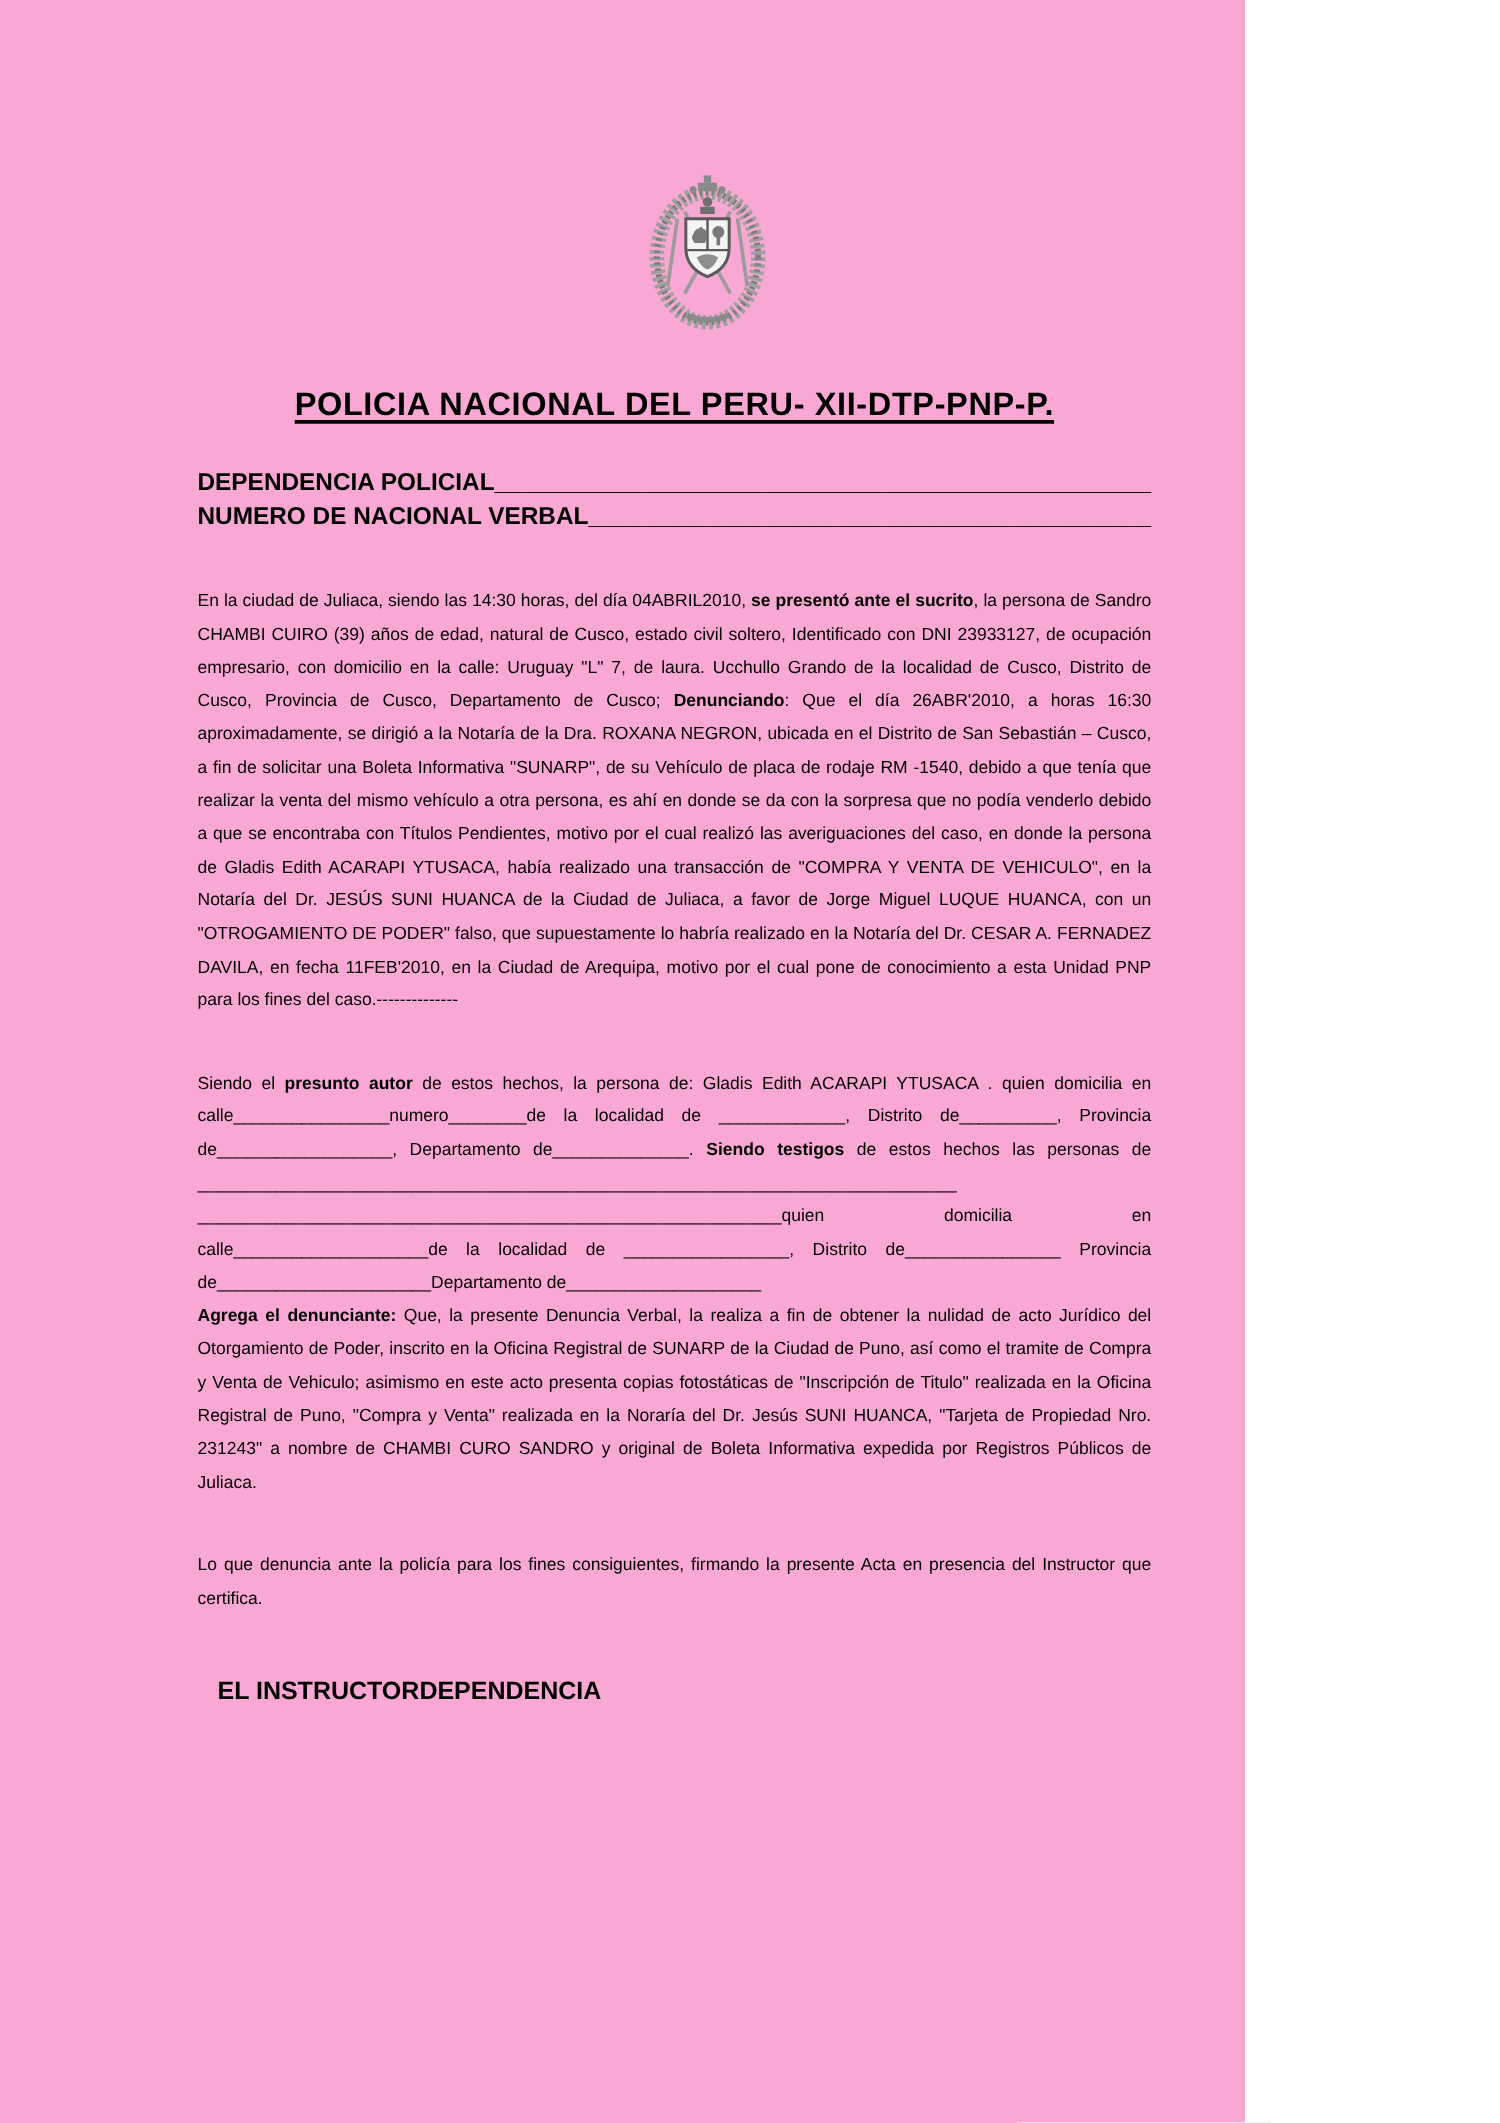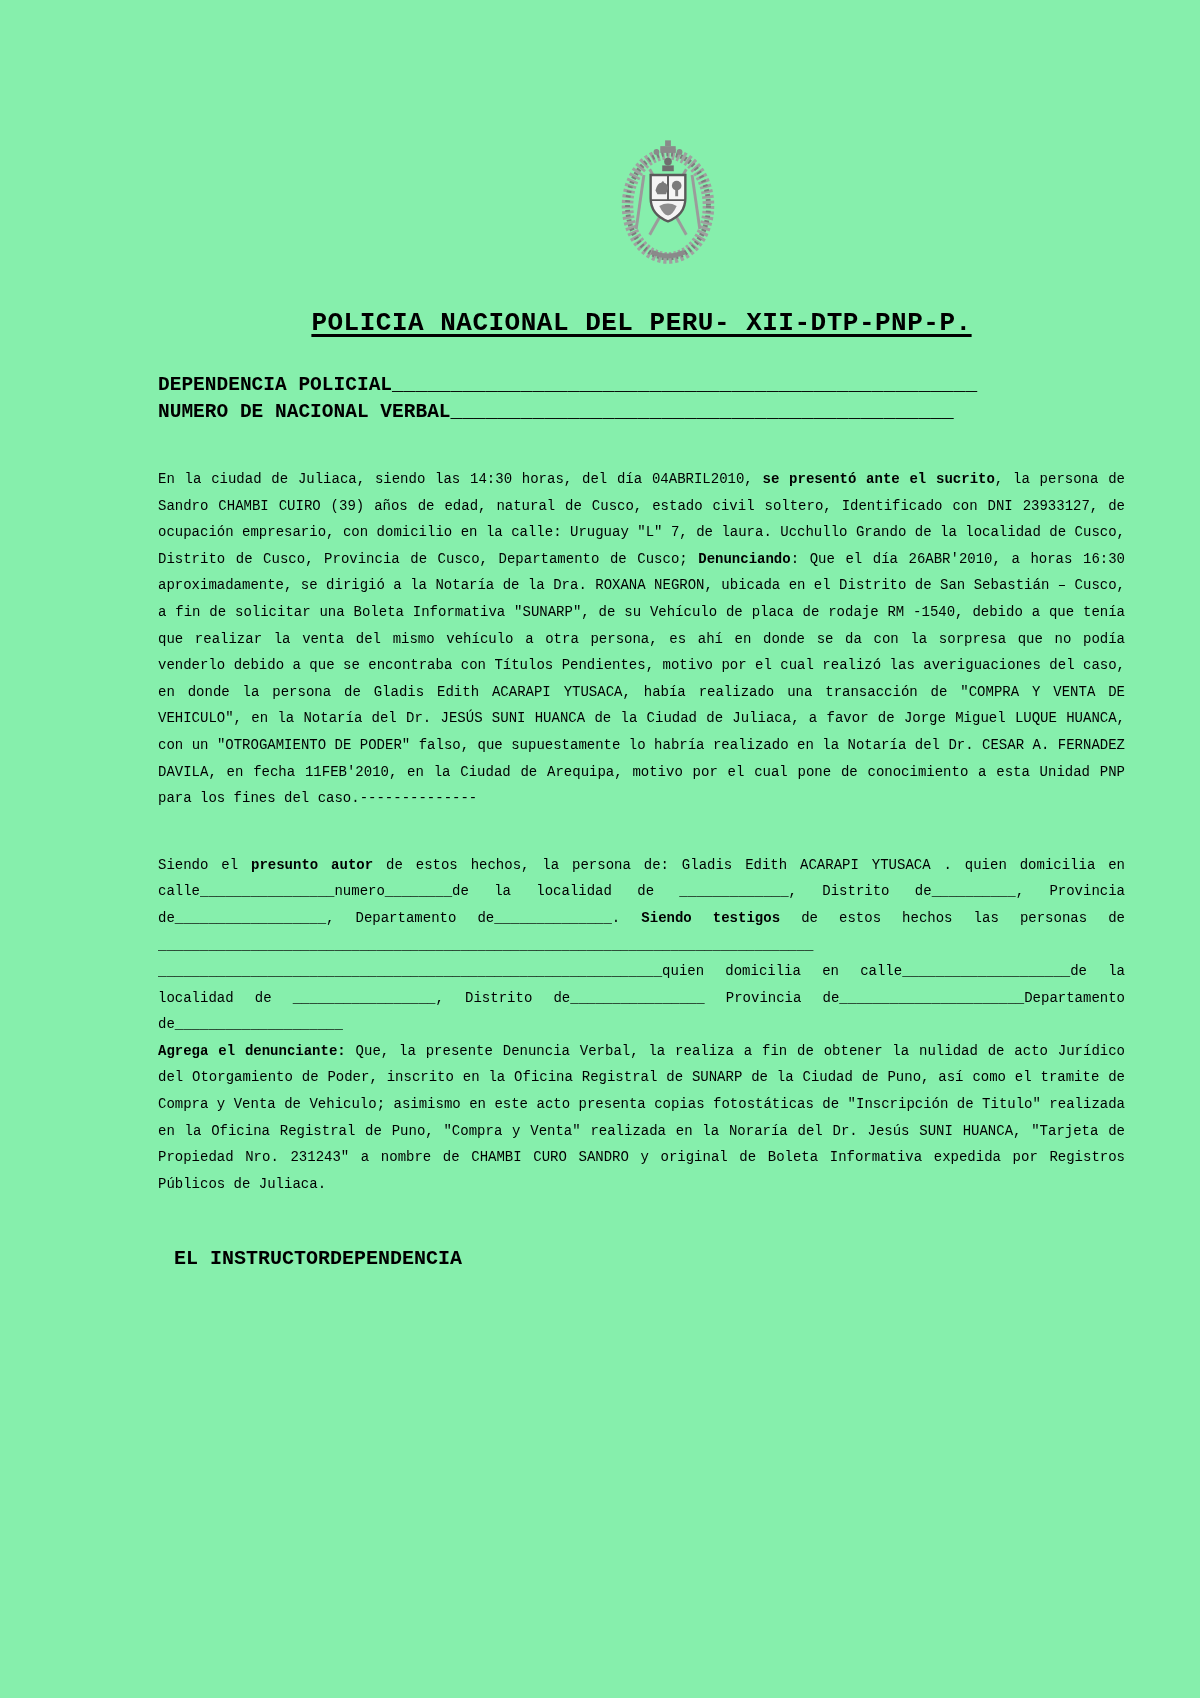--- a/index.html
+++ b/index.html
@@ -1,23 +1,23 @@
 <!DOCTYPE html>
 <html><head>
 <meta charset="utf-8">
 <style>
   html, body { margin: 0; padding: 0; background: #ffffff; }
   .page {
     position: relative;
-    width: 1200px;
+    width: 996px;
     height: 1698px;
     box-sizing: border-box;
-    background: #86efac;
+    background: #f9a8d4;
     padding: 138px 75px 0 158px;
-    font-family: Liberation Mono, monospace;
+    font-family: Liberation Sans, sans-serif;
     color: #000000;
     overflow: hidden;
   }
   .emblem {
     width: 106px;
     height: 130px;
     margin: 0 auto;
     transform: translateX(26px);
   }
   .doc-title {
@@ -106,19 +106,20 @@
     <div class="field-line"><span>NUMERO DE NACIONAL VERBAL</span><span>___________________________________________</span></div>
   </div>
 
 
   <p class="body"><span>En la ciudad de Juliaca, siendo las 14:30 horas, del día 04ABRIL2010, </span><b>se presentó ante el sucrito</b><span>, la persona de Sandro CHAMBI CUIRO (39) años de edad, natural de Cusco, estado civil soltero, Identificado con DNI 23933127, de ocupación empresario, con domicilio en la calle: Uruguay "L" 7, de laura. Ucchullo Grando de la localidad de Cusco, Distrito de Cusco, Provincia de Cusco, Departamento de Cusco; </span><b>Denunciando</b><span>: Que el día 26ABR'2010, a horas 16:30 aproximadamente, se dirigió a la Notaría de la Dra. ROXANA NEGRON, ubicada en el Distrito de San Sebastián – Cusco, a fin de solicitar una Boleta Informativa "SUNARP", de su Vehículo de placa de rodaje RM -1540, debido a que tenía que realizar la venta del mismo vehículo a otra persona, es ahí en donde se da con la sorpresa que no podía venderlo debido a que se encontraba con Títulos Pendientes, motivo por el cual realizó las averiguaciones del caso, en donde la persona de Gladis Edith ACARAPI YTUSACA, había realizado una transacción de "COMPRA Y VENTA DE VEHICULO", en la Notaría del Dr. JESÚS SUNI HUANCA de la Ciudad de Juliaca, a favor de Jorge Miguel LUQUE HUANCA, con un "OTROGAMIENTO DE PODER" falso, que supuestamente lo habría realizado en la Notaría del Dr. CESAR A. FERNADEZ DAVILA, en fecha 11FEB'2010, en la Ciudad de Arequipa, motivo por el cual pone de conocimiento a esta Unidad PNP para los fines del caso.--------------</span></p>
 
   <p class="body"><span>Siendo el </span><b>presunto autor</b><span> de estos hechos, la persona de: Gladis Edith ACARAPI YTUSACA . quien domicilia en calle________________numero________de la localidad de _____________, Distrito de__________, Provincia de__________________, Departamento de______________. </span><b>Siendo testigos</b><span> de estos hechos las personas de ______________________________________________________________________________ ____________________________________________________________quien domicilia en calle____________________de la localidad de _________________, Distrito de________________ Provincia de______________________Departamento de____________________</span></p>
 
   <p class="body addendum"><b>Agrega el denunciante:</b><span> Que, la presente Denuncia Verbal, la realiza a fin de obtener la nulidad de acto Jurídico del Otorgamiento de Poder, inscrito en la Oficina Registral de SUNARP de la Ciudad de Puno, así como el tramite de Compra y Venta de Vehiculo; asimismo en este acto presenta copias fotostáticas de "Inscripción de Titulo" realizada en la Oficina Registral de Puno, "Compra y Venta" realizada en la Noraría del Dr. Jesús SUNI HUANCA, "Tarjeta de Propiedad Nro. 231243" a nombre de CHAMBI CURO SANDRO y original de Boleta Informativa expedida por Registros Públicos de Juliaca.</span></p>
 
+  <p class="body">Lo que denuncia ante la policía para los fines consiguientes, firmando la presente Acta en presencia del Instructor que certifica.</p>
 
   <div class="sig-row">
     <span>EL INSTRUCTOR</span>
     <span>DEPENDENCIA</span>
   </div>
 
 </div>
 
 </body></html>

